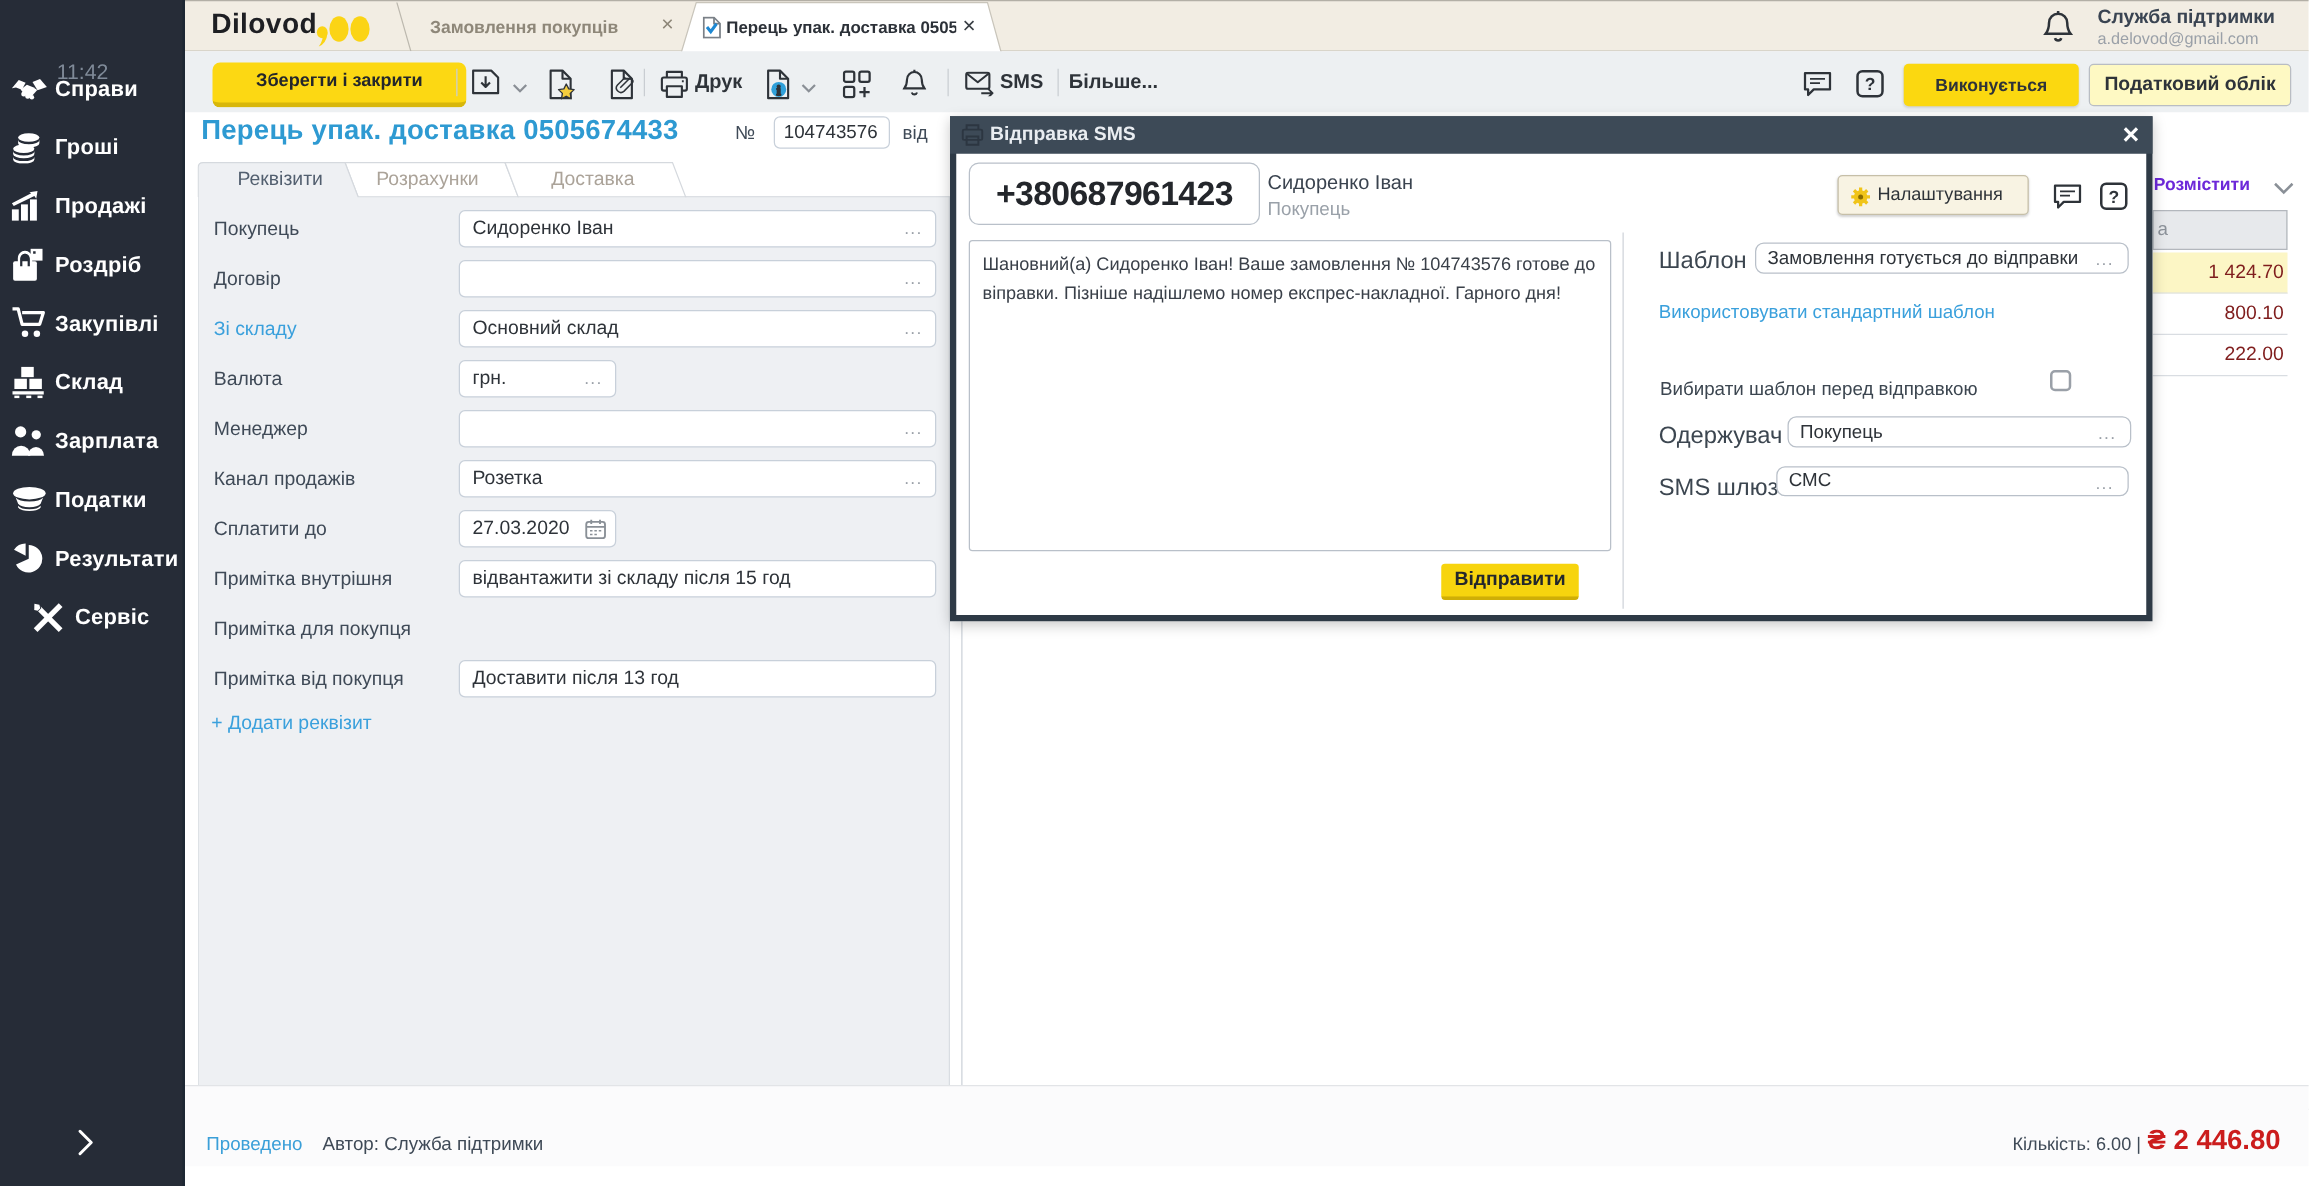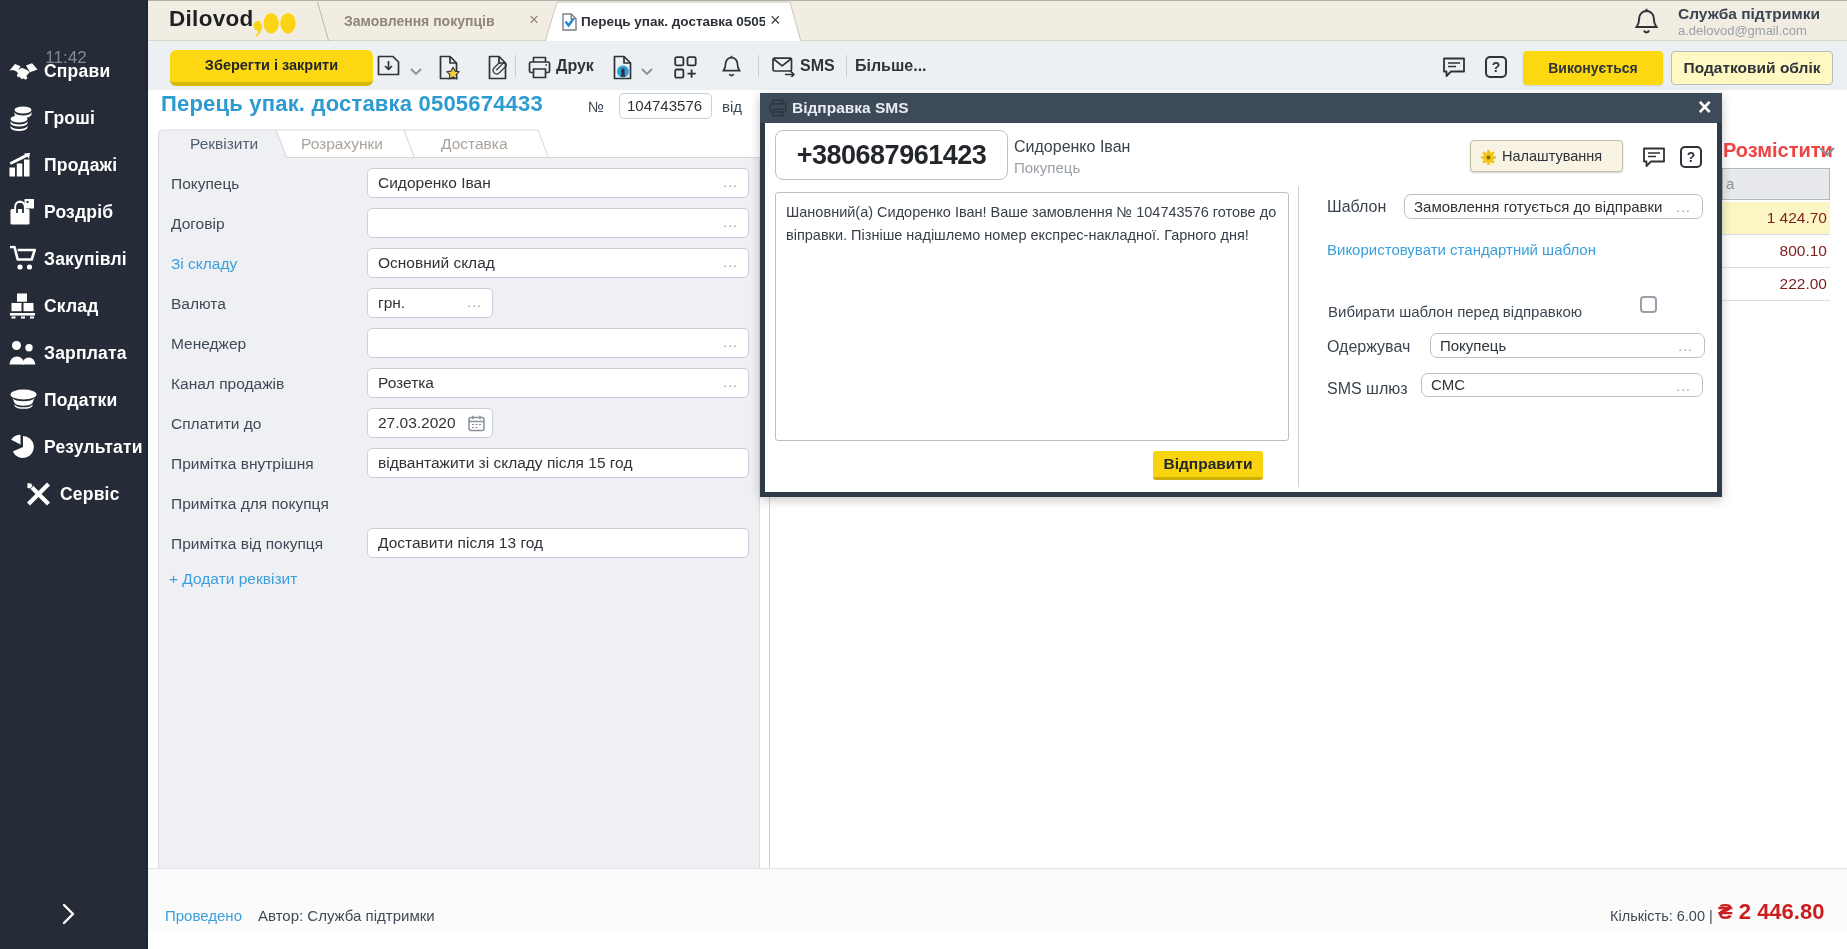--- a/index.html
+++ b/index.html
@@ -51,21 +51,21 @@
   #ftabs { left:10px; top:39px; width:602px; height:29px; }
   .ftabtxt { top:45px; font-size:15.5px; }
   .frow { left:23px; width:578px; height:30px; }
   .flabel { position:absolute; left:0; top:7px; font-size:15.5px; color:#3f4a57; white-space:nowrap; }
   .finput { position:absolute; left:196px; top:0; width:382px; height:30px; background:#fff; border:1px solid #c8d0da; border-radius:5px; font-size:15.5px; color:#2e3339; line-height:28px; padding:0 10px; }
   .fdots { position:absolute; right:10px; top:0; color:#9aa0a8; font-size:14px; line-height:26px; letter-spacing:1px; }
   #addreq { left:21px; top:480px; font-size:15.5px; color:#3aa0dc; }
 
   
   #rpanel { left:621px; top:39px; width:1078px; height:759px; background:#fff; border-left:1px solid #ccd2d9; border-bottom:1px solid #e0e3e7; }
-  #place { left:1575px; top:49px; font-size:20px; font-weight:700; color:#ef4444; }
+  #place { left:1575px; top:49px; font-size:14px; font-weight:700; color:#6d28d9; }
   #placechev { left:1671px; top:53px; }
   #thead { left:1574px; top:78px; width:108px; height:32px; background:#e7e9ec; border:1px solid #b3b7bd; font-size:15px; color:#8c929a; line-height:30px; padding-left:3px; }
   .trow { left:1574px; width:108px; height:33px; background:#fff; border-bottom:1px solid #d9dde2; font-size:15.5px; color:#7f1d1d; text-align:right; padding:7px 3px 0 0; }
 
   
   #statusbar { left:148px; top:868px; width:1699px; height:65px; background:#fbfbfc; border-top:1px solid #e2e4e7; }
   #sbprov { left:17px; top:38px; font-size:15px; color:#3a9fd8; }
   #sbauthor { left:110px; top:38px; font-size:15px; color:#3f4a57; }
   #sbqty { left:1462px; top:39px; font-size:14.5px; color:#3f4a57; }
   #sbsum { left:1570px; top:30px; font-size:22px; font-weight:800; color:#cb1d1d; }
@@ -79,21 +79,21 @@
   #mname { left:249px; top:40px; font-size:16px; color:#3a434f; }
   #mrole { left:249px; top:61px; font-size:15px; color:#9aa1a9; }
   #msettings { left:705px; top:42px; width:153px; height:32px; background:#f8f3e3; border:1px solid #c6bfa8; border-radius:4px; box-shadow:0 1px 2px rgba(0,0,0,0.18); }
   #msettxt { position:absolute; left:31px; top:7px; font-size:14.5px; color:#2e3339; }
   #mgear { position:absolute; left:9px; top:8px; }
   #mchat { left:877px; top:49px; }
   #mq { left:915px; top:48px; width:22px; height:22px; border:2px solid #2e3339; border-radius:5px; text-align:center; font-size:14px; font-weight:700; color:#2e3339; line-height:18px; }
   #mtext { left:10px; top:94px; width:514px; height:249px; border:1px solid #b9c0c9; border-radius:3px; padding:8px 10px; font-size:14.5px; color:#3a4049; line-height:23px; }
   #mdivider { left:533px; top:88px; width:1px; height:301px; background:#cfd4da; }
   #msend { left:388px; top:353px; width:110px; height:29px; background:#f7d40e; border-bottom:3px solid #cfae06; border-radius:3px; text-align:center; font-size:15.5px; font-weight:800; color:#23272c; line-height:26px; }
-  .mlab { font-size:16px; color:#3c4650; }
+  .mlab { font-size:19px; color:#3c4650; }
   .msel { background:#fff; border:1px solid #b9c0c9; border-radius:7px; font-size:15px; color:#2e3339; padding-left:9px; }
   .mdots { position:absolute; right:11px; top:1px; color:#9aa0a8; font-size:14px; letter-spacing:1px; }
   #mlink { left:562px; top:143px; font-size:15px; color:#3aa0dc; }
   #mchk { left:875px; top:198px; width:17px; height:17px; border:2px solid #9aa0a8; border-radius:4px; background:#fff; }
 </style>
 </head>
 <body>
 
 <div class="abs" id="sidebar">
   <div class="abs" id="time">11:42</div>

